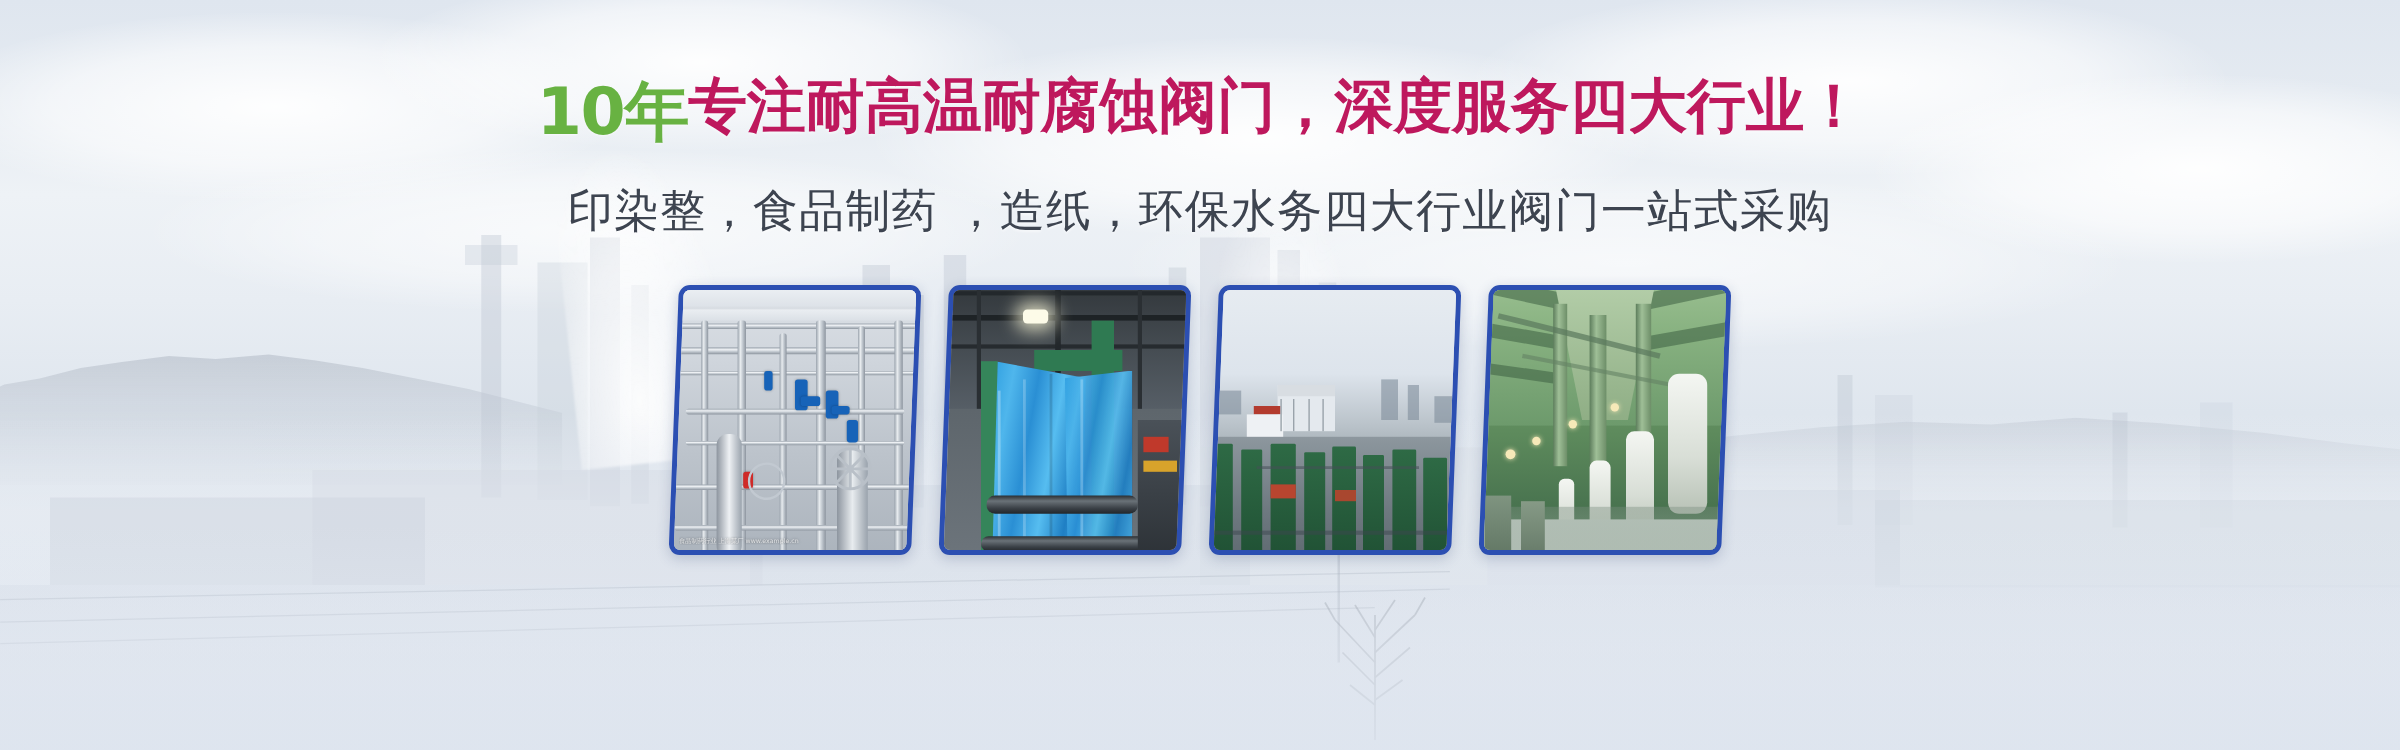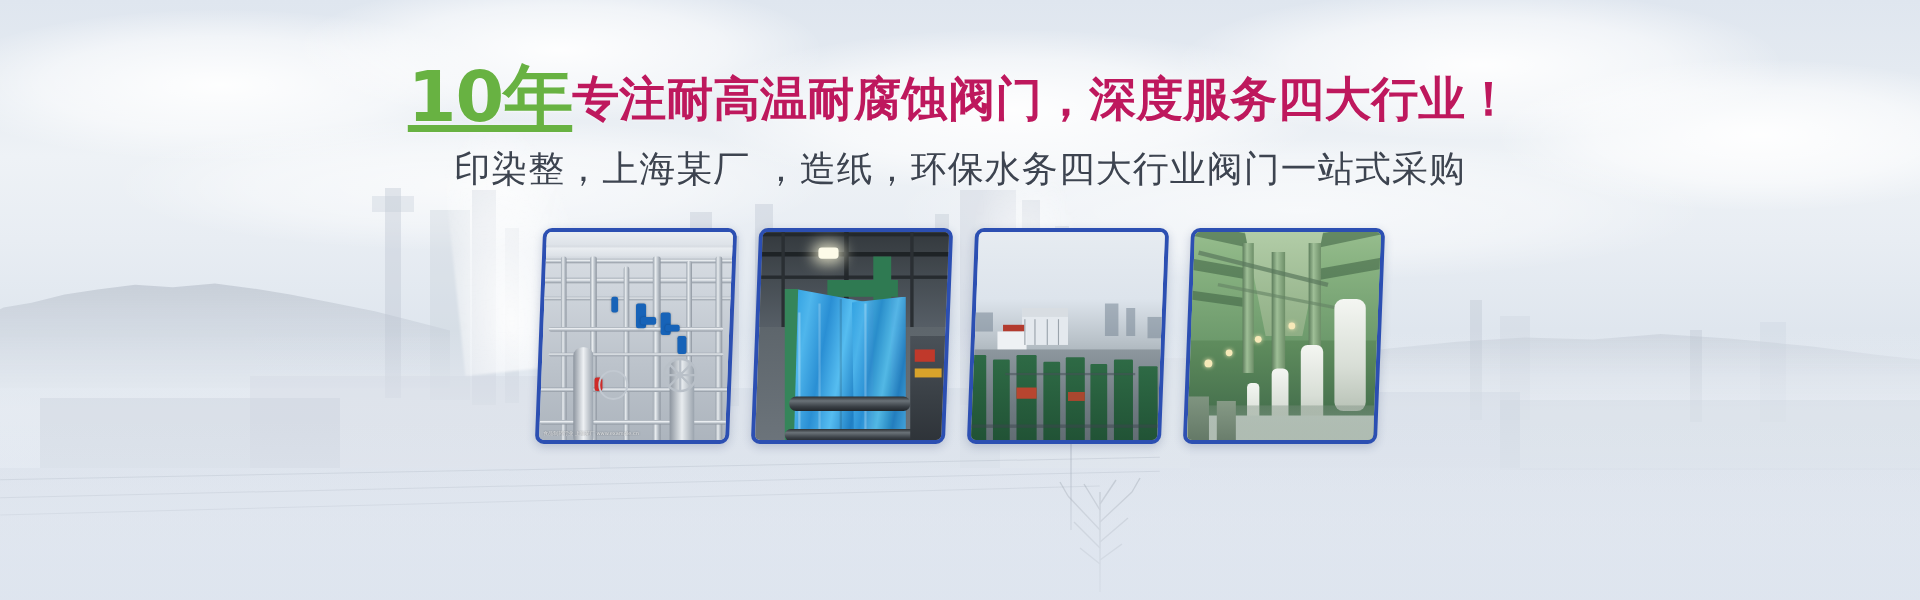--- a/index.html
+++ b/index.html
@@ -123,26 +123,25 @@
   }
 
   
   .headline{
     position:absolute;left:0;top:62px;width:1920px;
     text-align:center;white-space:nowrap;
     line-height:1;
   }
   .hl-years{
     font-family:"DejaVu Sans","Liberation Sans",sans-serif;
-    font-size:70px;font-weight:bold;
+    font-size:52px;font-weight:bold;
     color:#68b242;
     letter-spacing:-1px;
     vertical-align:-6px;
     text-shadow:0 1px 2px rgba(255,255,255,.55);
-    text-decoration:underline;
   }
   .hl-main{
     font-family:"DejaVu Sans","Liberation Sans",sans-serif;
     font-size:47px;font-weight:bold;
     color:#be185d;
     letter-spacing:0px;
     text-shadow:0 1px 2px rgba(255,255,255,.45);
   }
   .subline{
     position:absolute;left:0;top:145px;width:1920px;
@@ -289,21 +288,21 @@
     <path d="M28 44 L20 30"></path>
       <path d="M92 40 L100 26"></path>
   </svg>
 
   <div class="haze-band2"></div>
 
   <div class="headline">
     <span class="hl-years">10年</span><span class="hl-main">专注耐高温耐腐蚀阀门，深度服务四大行业！</span>
   </div>
 
-  <div class="subline">印染整，上海某厂 ，造纸，环保水务四大行业阀门一站式采购</div>
+  <div class="subline">印染整，食品制药 ，造纸，环保水务四大行业阀门一站式采购</div>
 
   <div class="thumbs">
 
     <div class="thumb">
       <div class="inner">
         <div class="t1-bg"></div>
         <div class="roof" style="left:-10%;top:2%;width:120%;height:9%;"></div>
         <div class="roof" style="left:-10%;top:12%;width:120%;height:4%;opacity:.7;"></div>
         <div class="pipeH" style="left:-6%;top:17%;width:112%;height:4px;"></div>
         <div class="pipeH" style="left:-6%;top:25%;width:112%;height:5px;"></div>

